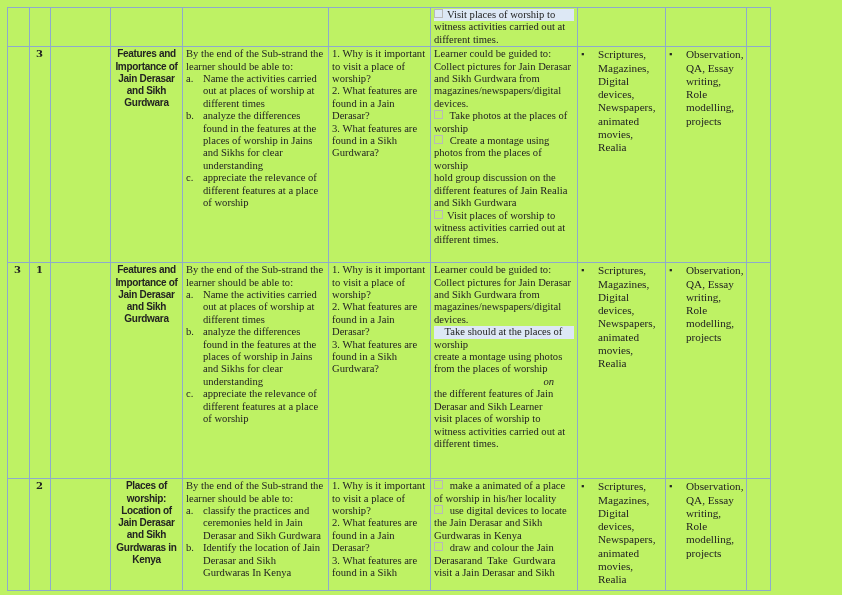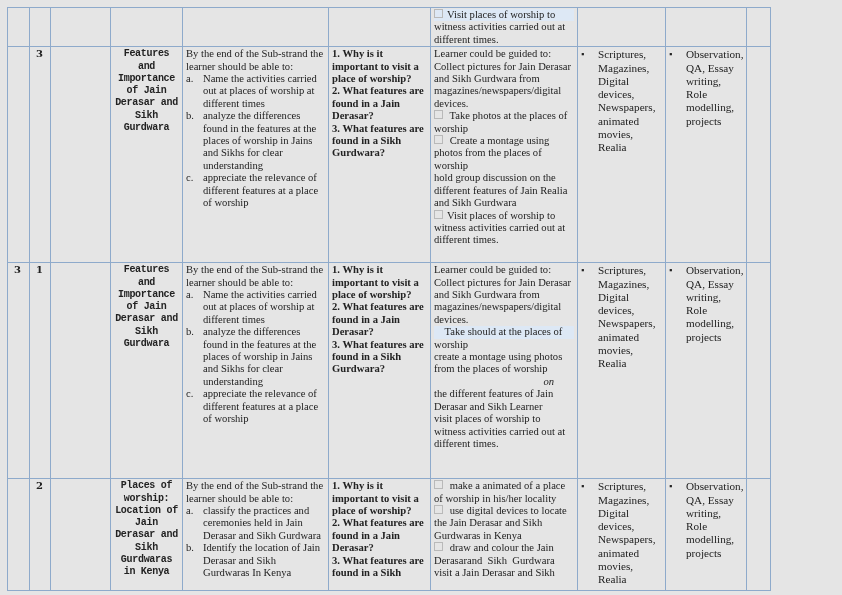--- a/index.html
+++ b/index.html
@@ -1,42 +1,42 @@
 <!DOCTYPE html>
 <html><head>
 <meta charset="utf-8">
 <style>
   html, body { margin: 0; padding: 0; background: #ffffff; }
   body { width: 842px; height: 595px; overflow: hidden; position: relative; }
-  .page { position: absolute; left: 0; top: 0; width: 842px; height: 595px; background: #e5e5e5; }
+  .page { position: absolute; left: 0; top: 0; width: 842px; height: 595px; background: #bef264; }
   table.scheme {
     position: absolute; left: 7px; top: 7px;
     border-collapse: collapse; table-layout: fixed;
     font-family: "Liberation Serif", serif; font-size: 10.6px; line-height: 12.4px; color: #222;
   }
   table.scheme td {
     border: 1px solid #8eaacb; vertical-align: top; padding: 1px 3px 0 3px; overflow: hidden;
   }
   .c-week { width: 22px; }
   .c-lesson { width: 21px; }
   .c-strand { width: 60px; }
   .c-sub { width: 72px; }
   .c-outcome { width: 146px; }
   .c-kiq { width: 102px; }
   .c-exp { width: 147px; }
   .c-res { width: 88px; }
   .c-assess { width: 81px; }
   .c-remark { width: 24px; }
   .num { font-family: "DejaVu Serif", serif; font-weight: bold; font-size: 10px; padding-left: 6px !important; }
-  .substrand { font-family: Liberation Mono, monospace; font-weight: bold; font-size: 10px; line-height: 12.3px; text-align: center; color: #222; letter-spacing: -0.3px; }
+  .substrand { font-family: Liberation Sans, sans-serif; font-weight: bold; font-size: 10px; line-height: 12.3px; text-align: center; color: #222; letter-spacing: -0.3px; }
   .outcome-intro { display: block; }
   ol.outcomes { list-style: none; margin: 0; padding: 0; }
   ol.outcomes li { position: relative; padding-left: 17px; }
   ol.outcomes li .mk { position: absolute; left: 0; top: 0; }
-  .kiq-line { display: block; font-weight: bold; }
+  .kiq-line { display: block; }
   .exp-line { display: block; white-space: pre-wrap; }
   .chk { display: inline-block; width: 7px; height: 7px; border: 1px solid #b9b9b9; margin-right: 4px; vertical-align: 0px; }
   .hl { background: #dde8f5; }
   .right { text-align: right; padding-right: 20px; font-style: italic; }
   ul.bul { list-style: none; margin: 0; padding: 0; font-size: 11.2px; line-height: 13.3px; }
   ul.bul li { position: relative; padding-left: 17px; }
   ul.bul li .dot { position: absolute; left: 0; top: 0; font-size: 9px; }
   .r0 td { height: 37px; }
   .r1 td { height: 214px; }
   .r2 td { height: 214px; }
@@ -167,21 +167,21 @@
             </ol>
           </td>
           <td>
             <span class="kiq-line">1.  Why is it important to visit a place of worship?</span>
             <span class="kiq-line">2.  What features are found in a Jain Derasar?</span>
             <span class="kiq-line">3.  What features are found in a Sikh</span>
           </td>
           <td>
             <span class="exp-line"><span class="chk"></span><span> make a animated of a place of worship in his/her locality</span></span>
             <span class="exp-line"><span class="chk"></span><span> use digital devices to locate the Jain Derasar and Sikh Gurdwaras in Kenya</span></span>
-            <span class="exp-line"><span class="chk"></span><span> draw and colour the Jain Derasarand  Sikh  Gurdwara</span></span>
+            <span class="exp-line"><span class="chk"></span><span> draw and colour the Jain Derasarand  Take  Gurdwara</span></span>
             <span class="exp-line"><span>visit a Jain Derasar and Sikh</span></span>
           </td>
           <td>
             <ul class="bul">
               <li><span class="dot">▪</span><span>Scriptures, Magazines, Digital devices, Newspapers, animated movies, Realia</span></li>
             </ul>
           </td>
           <td>
             <ul class="bul">
               <li><span class="dot">▪</span><span>Observation, QA, Essay writing, Role modelling, projects</span></li>

